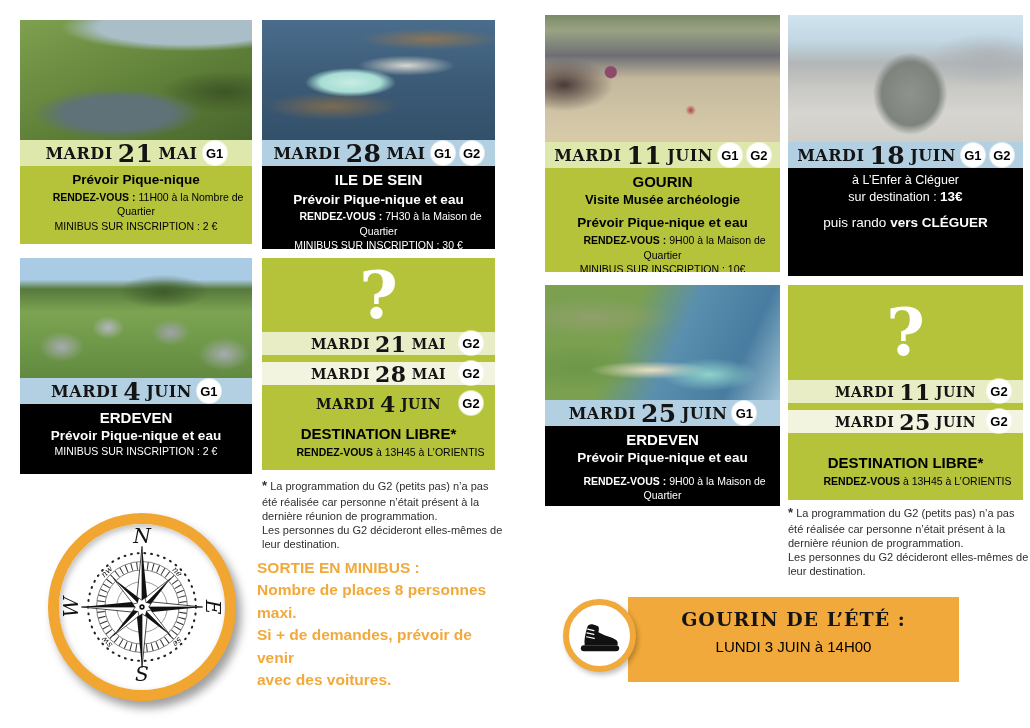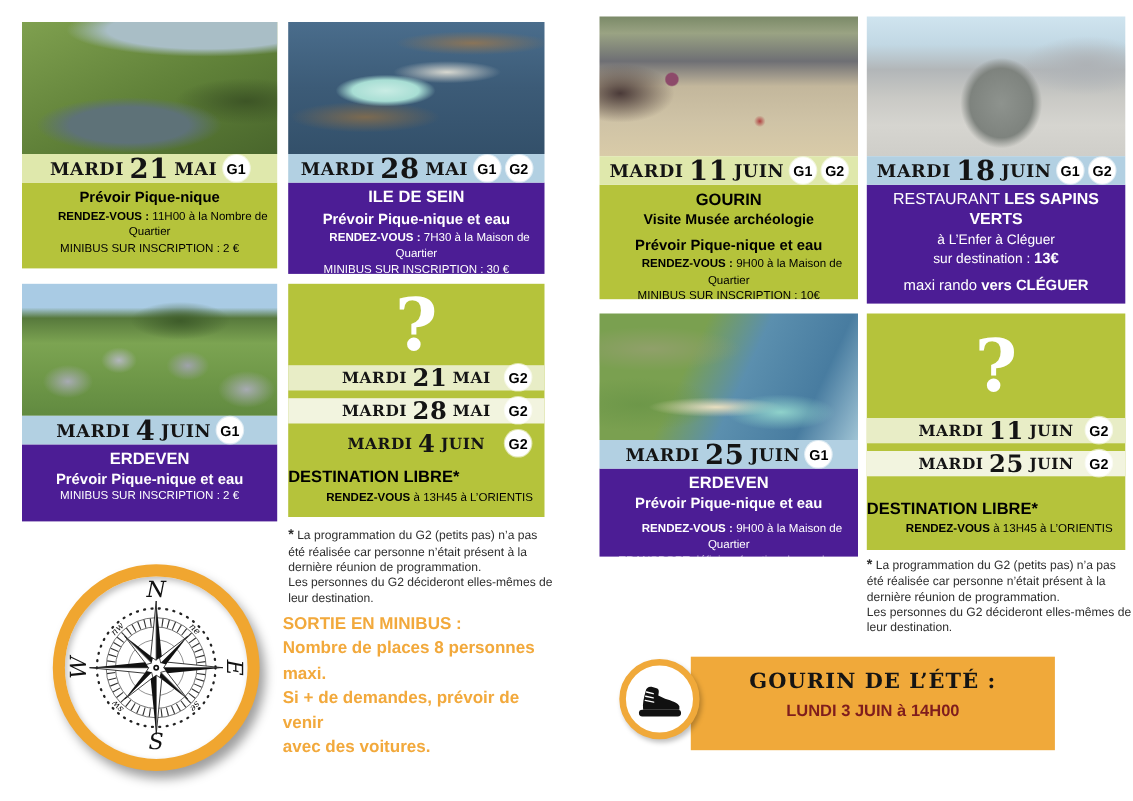--- a/index.html
+++ b/index.html
@@ -14,50 +14,50 @@
   .stencil{font-family:"DejaVu Serif",serif;font-weight:bold;color:#141414;letter-spacing:.5px;}
   .d-txt{font-size:16px;}
   .d-num{font-size:25px;line-height:1;}
   .badge{width:24px;height:24px;border-radius:50%;background:#fff;color:#000;
          display:flex;align-items:center;justify-content:center;
          font-weight:bold;font-size:13px;font-family:"Liberation Sans",sans-serif;
          flex:0 0 auto;box-shadow:0 0 0 1px rgba(255,255,255,.6);}
   
   .body{padding-top:4px;text-align:center;overflow:hidden;}
   .green-body{background:#b5c33b;color:#000;}
-  .blue-body{background:#4c1d95;color:#fff;}
+  .blue-body{background:#000000;color:#fff;}
   .card-title{font-weight:bold;font-size:15px;line-height:1.3;}
   .card-note{font-weight:bold;font-size:13.5px;line-height:1.45;}
   .card-sub{font-weight:bold;font-size:13px;line-height:1.3;}
   .card-rdv{font-size:10.5px;line-height:1.4;}
   .lbl{font-weight:bold;margin-right:3px;padding-left:24px;}
   .b{font-weight:bold;}
   
   .q-card{background:#b5c33b;}
   .q-mark{font-family:"DejaVu Serif",serif;font-weight:bold;font-size:66px;line-height:1;
           color:#fff;text-align:center;}
   .q-row{height:23px;margin:0 0 7px 0;display:flex;align-items:center;justify-content:center;gap:5px;position:relative;}
   .q-row .d-txt{font-size:14px;}
   .q-row .d-num{font-size:22px;}
   .q-row .badge{position:absolute;right:12px;top:-1px;}
   .q-row:nth-of-type(1){background:#d9e3a2;}
   .q-row:nth-of-type(2){background:#e8edc6;}
   .q-row:nth-of-type(3){background:#f2f4df;}
-  .q-dest{font-weight:bold;font-size:15px;color:#000;}
+  .q-dest{font-weight:bold;font-size:15px;text-align:center;color:#000;}
   .q-rdv{font-size:10.5px;text-align:center;color:#000;margin-top:4px;}
   
   .footnote{position:absolute;font-size:11px;line-height:1.28;color:#2e2e2e;text-align:left;}
   .footnote .star{font-weight:bold;font-size:13px;}
   .footnote p{margin:0;}
   
   .minibus{position:absolute;color:#f2a93c;font-weight:bold;font-size:15.5px;line-height:1.45;}
   
   .meeting{position:absolute;background:#f0a93a;text-align:center;padding-top:11px;}
   .meeting .l1{font-family:"DejaVu Serif",serif;font-weight:bold;font-size:19px;letter-spacing:1px;line-height:1.2;color:#141414;}
-  .meeting .l3{font-weight:bold;font-size:15px;margin-top:7px;color:#7f1d1d;}
+  .meeting .l3{font-weight:normal;font-size:15px;margin-top:7px;color:#000000;}
   .boot-circle{position:absolute;width:73px;height:73px;border-radius:50%;background:#fff;
                border:6px solid #f0a93a;box-sizing:border-box;display:flex;align-items:center;justify-content:center;
                box-shadow:2px 3px 5px rgba(0,0,0,.25);}
   
   .compass{position:absolute;width:188px;height:188px;border-radius:50%;background:#fff;
            border:11px solid #f0a630;box-sizing:border-box;
            box-shadow:5px 7px 10px rgba(0,0,0,.38), inset 2px 3px 6px rgba(0,0,0,.25);
            display:flex;align-items:center;justify-content:center;}
   .compass svg{width:160px;height:160px;}
   .compass text{font-family:"DejaVu Serif",serif;font-style:italic;fill:#111;}
@@ -154,24 +154,23 @@
   <div class="card" style="left:788px;top:15px;width:235px">
     <div class="photo photo-sv" style="height:127px"></div>
     <div class="datebar bar-blue">
       <span class="stencil d-txt">MARDI</span>
       <span class="stencil d-num">18</span>
       <span class="stencil d-txt">JUIN</span>
       <span class="badge">G1</span>
       <span class="badge">G2</span>
     </div>
     <div class="body blue-body" style="height:104px">
-      <div style="font-size:14.5px;line-height:1.3"><span>RESTAURANT</span> <span class="b">LES SAPINS VERTS</span></div>
       <div style="font-size:12.5px;line-height:1.3">à L’Enfer à Cléguer</div>
       <div style="font-size:12.5px;line-height:1.3"><span>sur destination :</span> <span class="b" style="font-size:13.5px">13€</span></div>
-      <div style="font-size:13.5px;margin-top:9px"><span>maxi rando</span> <span class="b">vers CLÉGUER</span></div>
+      <div style="font-size:13.5px;margin-top:9px"><span>puis rando</span> <span class="b">vers CLÉGUER</span></div>
 
     </div>
   </div>
 
   <div class="card" style="left:20px;top:258px;width:232px">
     <div class="photo photo-er" style="height:120px"></div>
     <div class="datebar bar-blue">
       <span class="stencil d-txt">MARDI</span>
       <span class="stencil d-num">4</span>
       <span class="stencil d-txt">JUIN</span>

